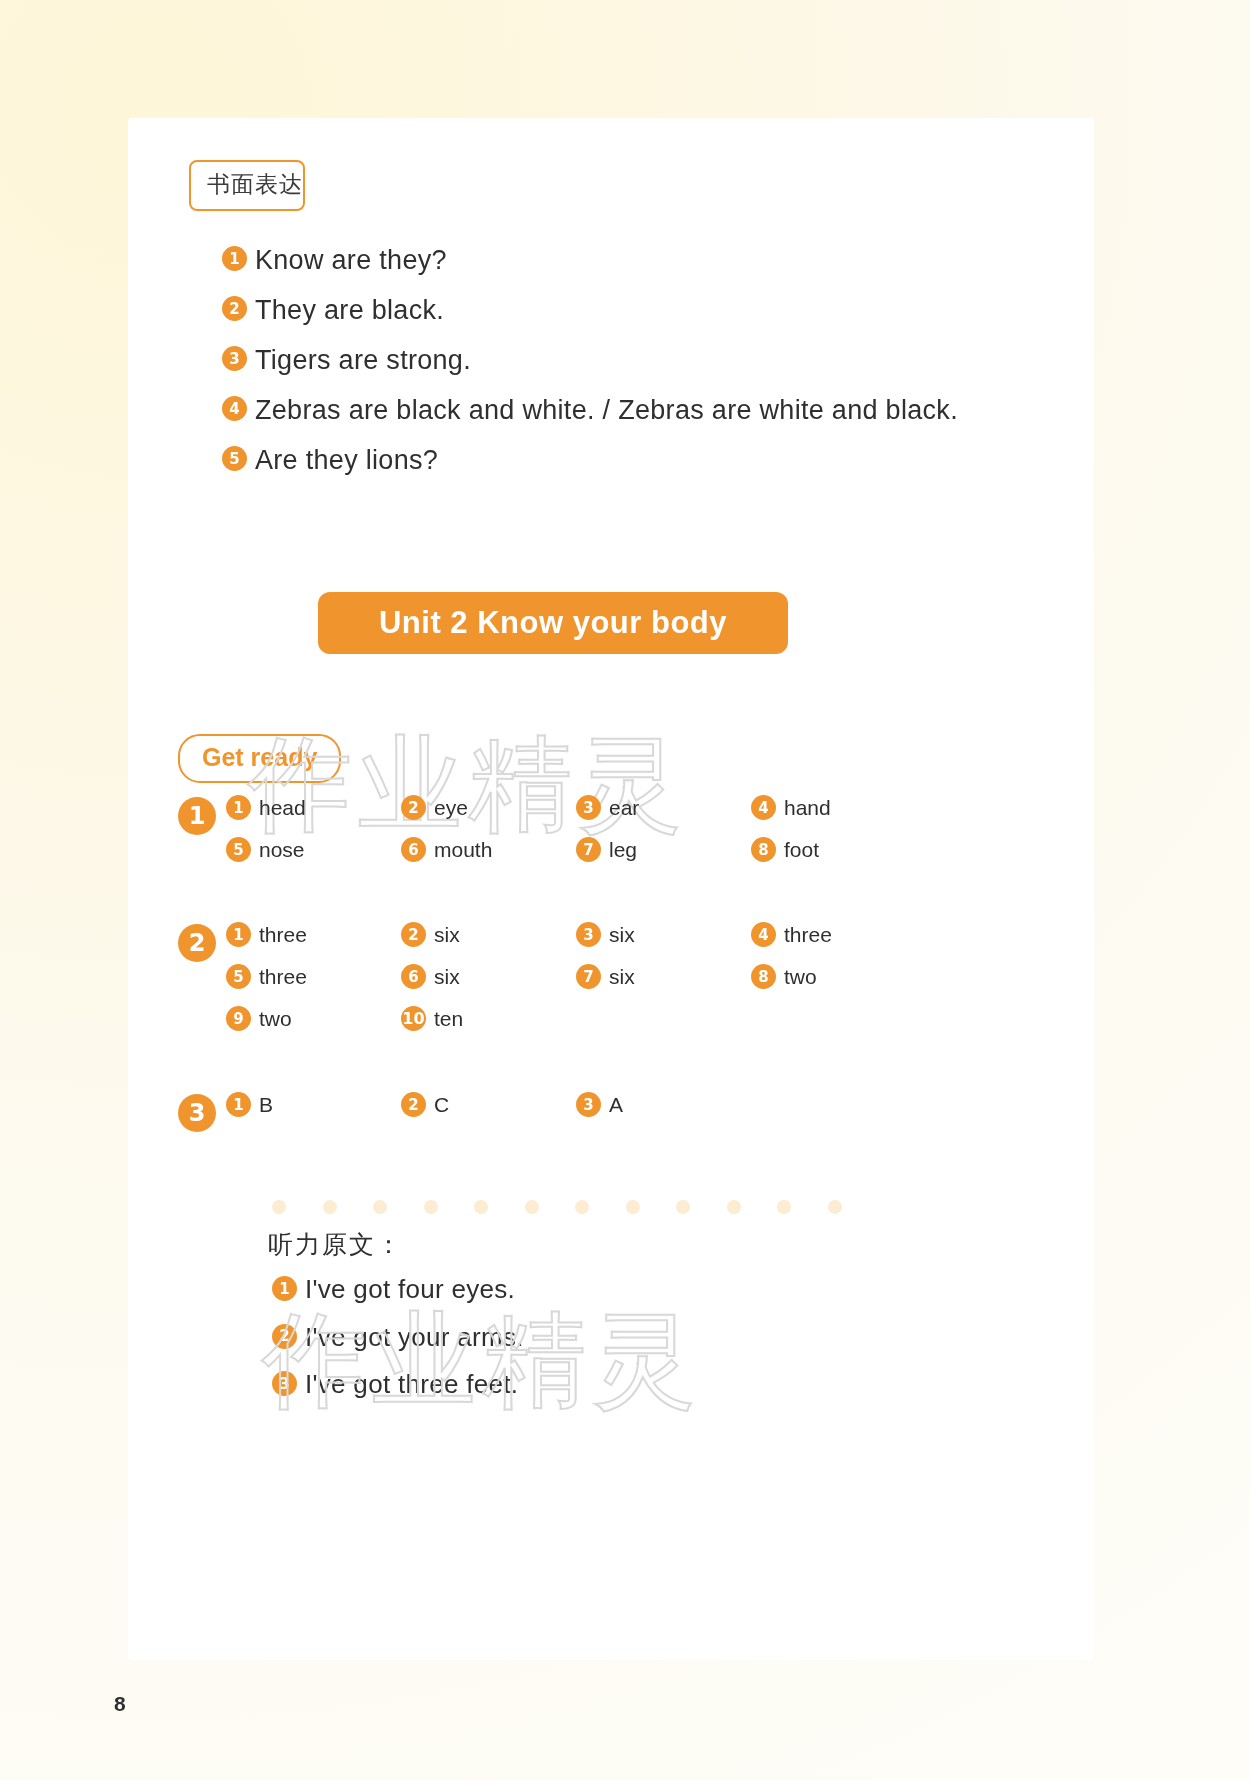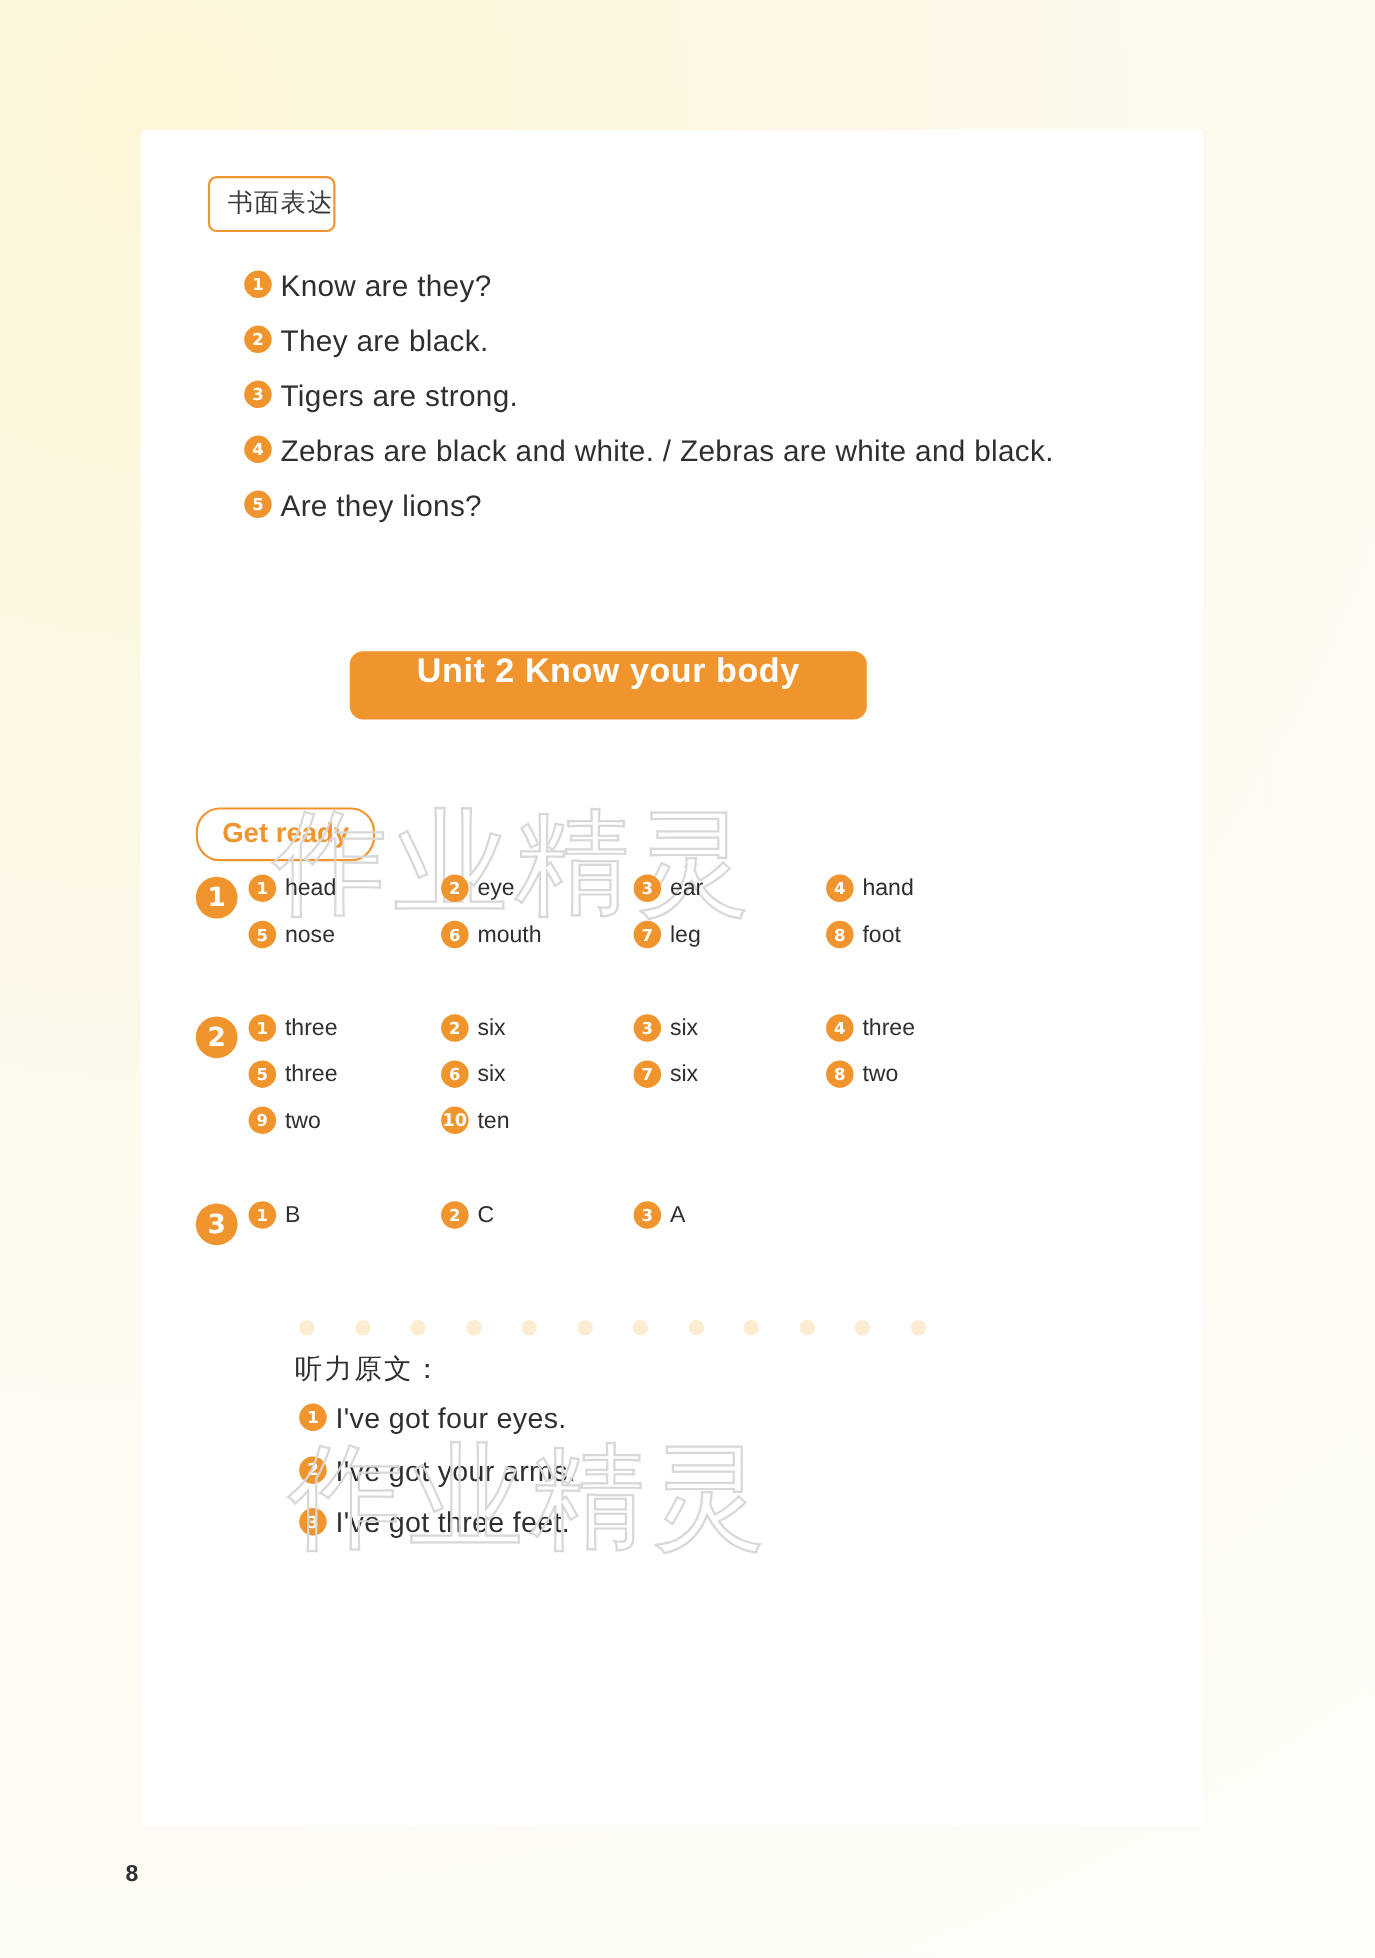--- a/index.html
+++ b/index.html
@@ -86,21 +86,21 @@
   
   .unit-banner {
     position: absolute;
     left: 318px;
     top: 592px;
     width: 470px;
     height: 62px;
     background: #f0952e;
     border-radius: 12px;
     display: flex;
-    align-items: flex-start;
+    align-items: center;
     justify-content: center;
     color: #ffffff;
     font-size: 31px;
     font-weight: bold;
     letter-spacing: 0.5px;
   }
 
   
   .pill {
     position: absolute;

